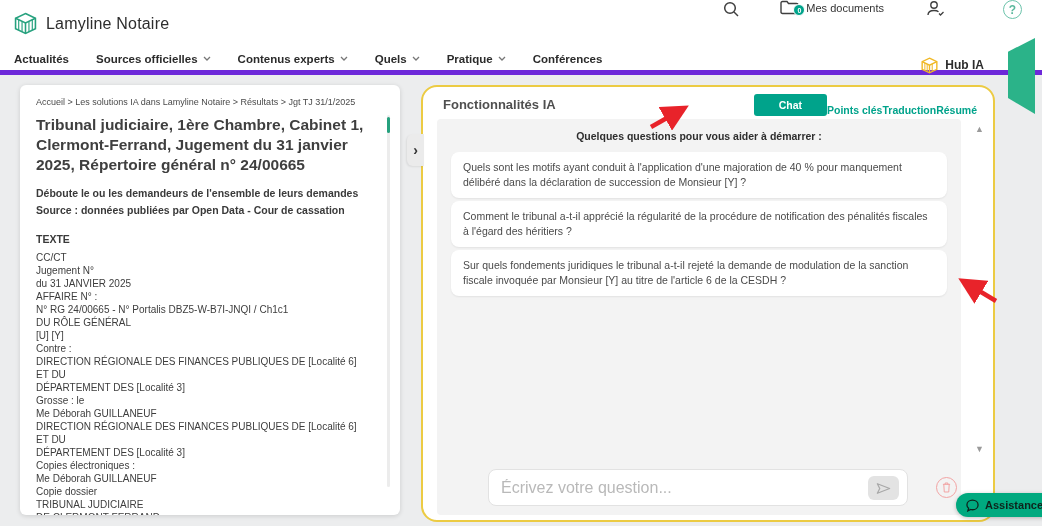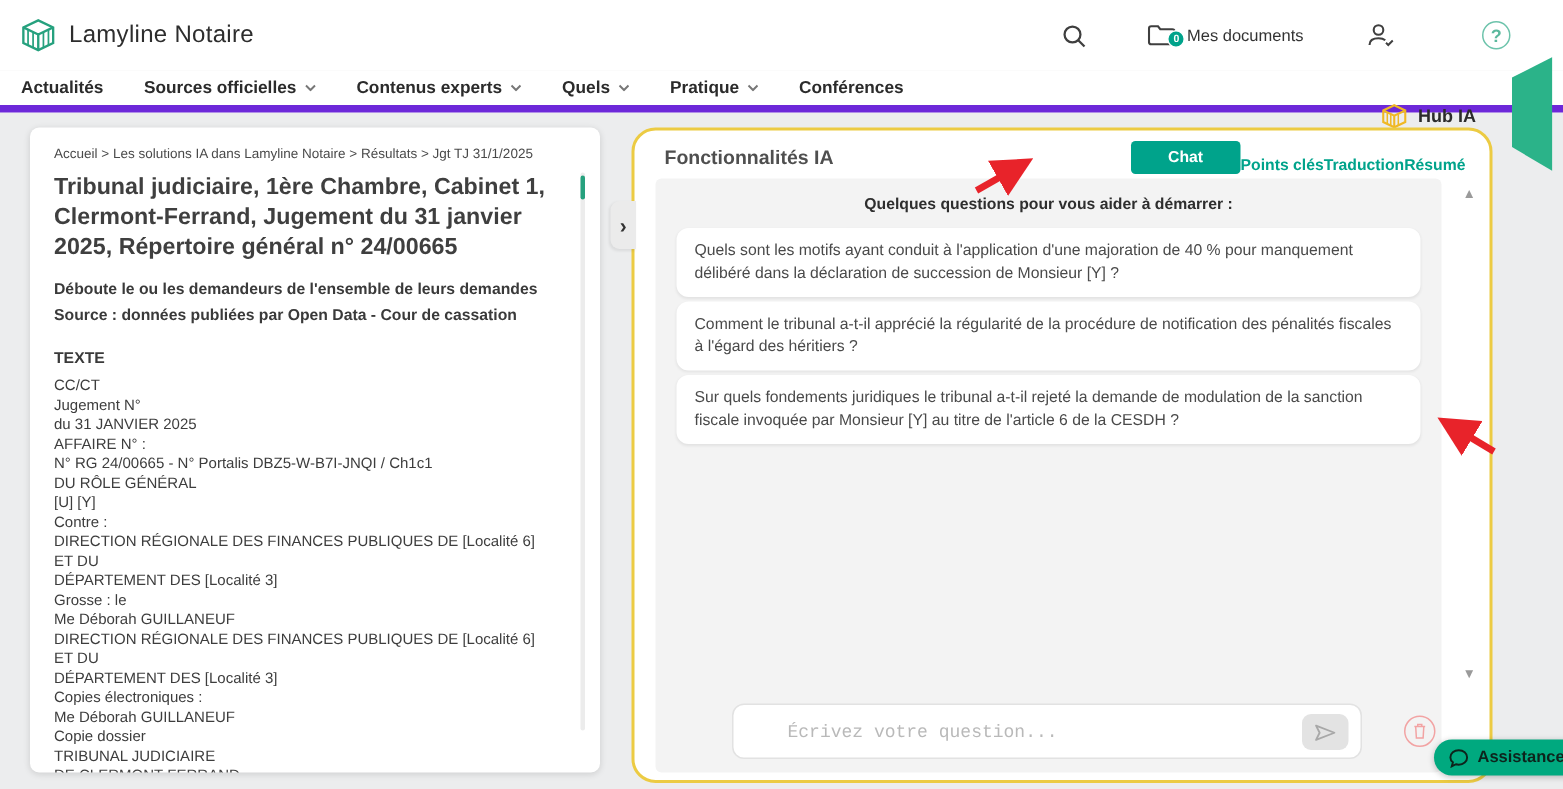--- a/index.html
+++ b/index.html
@@ -4,35 +4,35 @@
 <style>
   * { margin:0; padding:0; box-sizing:border-box; }
   html,body { width:1042px; height:526px; }
   body { font-family:"Liberation Sans", sans-serif; background:#ecedee; overflow:hidden; }
   #stage { position:relative; width:1042px; height:526px; background:#ecedee; overflow:hidden; }
 
   
   .header { position:absolute; left:0; top:0; width:1042px; height:47px; background:#fff; display:flex; align-items:center; }
   .logo-wrap { display:flex; align-items:center; gap:9px; margin-left:14px; }
   .app-title { font-size:16px; font-weight:500; color:#2d2d2d; letter-spacing:.2px; }
-  .header-right { position:absolute; right:35px; top:0; height:47px; display:flex; align-items:center; }
+  .header-right { position:absolute; right:20px; top:0; height:47px; display:flex; align-items:flex-start; }
   .hicon { display:flex; align-items:center; justify-content:center; cursor:pointer; }
   .docs-group { display:flex; align-items:center; gap:7px; margin-left:40px; }
   .docs-label { font-size:11px; color:#333; }
   .badge { position:absolute; right:-6px; top:4px; width:12px; height:12px; background:#00a38b; border:1.5px solid #fff; border-radius:50%; color:#fff; font-size:7px; font-weight:bold; display:flex; align-items:center; justify-content:center; }
   .folder-box { position:relative; }
   .person-icon { margin-left:42px; }
   .help-icon { margin-left:58px; width:19px; height:19px; border:1.5px solid #6cc3ab; border-radius:50%; color:#5bb89d; font-size:12px; font-weight:bold; display:flex; align-items:center; justify-content:center; }
 
   
   .nav { position:absolute; left:0; top:47px; width:1042px; height:28px; background:#fff; border-bottom:5px solid #6d28d9; display:flex; align-items:center; }
   .nav-item { display:flex; align-items:center; gap:5px; font-size:11.5px; font-weight:bold; color:#2b2b2b; cursor:pointer; }
   .nav-item:first-child { margin-left:14px; }
   .nav-item + .nav-item { margin-left:27px; }
-  .hub { position:absolute; right:58px; top:16px; height:28px; display:flex; align-items:center; gap:7px; cursor:pointer; }
+  .hub { position:absolute; right:58px; top:4px; height:28px; display:flex; align-items:center; gap:7px; cursor:pointer; }
   .hub-label { font-size:12px; font-weight:bold; color:#2b2b2b; }
   .green-flag { position:absolute; left:1008px; top:38px; width:27px; height:76px; background:#2bb389; clip-path:polygon(0 18%, 100% 0, 100% 100%, 0 79%); z-index:30; }
 
   
   .doc-card { position:absolute; left:20px; top:85px; width:380px; height:430px; background:#fff; border-radius:6px; box-shadow:0 1px 5px rgba(0,0,0,.14); padding:12px 30px 0 16px; overflow:hidden; }
   .breadcrumb { font-size:9px; color:#4a4a4a; white-space:nowrap; }
   .doc-title { margin-top:8px; font-size:15.5px; line-height:20px; font-weight:bold; color:#3f3f3f; }
   .doc-meta { margin-top:12px; }
   .doc-meta div { font-size:10.5px; font-weight:bold; color:#3a3a3a; margin-top:5px; }
   .texte-label { margin-top:17px; font-size:10.5px; font-weight:bold; color:#3a3a3a; }
@@ -50,21 +50,21 @@
   .tabs { position:absolute; right:16px; top:7px; display:flex; align-items:flex-end; }
   .tab-pill { background:#00a38b; color:#fff; font-size:10.5px; font-weight:bold; border:none; border-radius:3px; padding:5px 25px; cursor:pointer; font-family:inherit; }
   .tab-link { background:none; border:none; color:#00a38b; font-size:10.5px; font-weight:bold; cursor:pointer; font-family:inherit; }
 
   .chat-area { position:absolute; left:14px; top:32px; width:524px; height:396px; background:#f3f3f3; border-radius:4px; }
   .sugg-heading { text-align:center; padding-top:11px; font-size:10.5px; font-weight:bold; color:#2e2e2e; }
   .sugg-list { margin:10px 14px 0 14px; display:flex; flex-direction:column; gap:3px; }
   .q-card { background:#fff; border-radius:8px; box-shadow:0 1px 2px rgba(0,0,0,.07); padding:8px 12px; font-size:10.5px; line-height:15px; color:#4a4a4a; cursor:pointer; }
 
   .input-box { position:absolute; left:51px; bottom:9px; width:420px; height:37px; background:#fff; border:1px solid #e2e2e2; border-radius:8px; }
-  .input-box input { position:absolute; left:12px; top:0; width:330px; height:35px; border:none; outline:none; font-size:12px; color:#444; background:transparent; font-family:Liberation Mono, monospace;margin-left:24px; }
+  .input-box input { position:absolute; left:12px; top:0; width:330px; height:35px; border:none; outline:none; font-size:16px; color:#444; background:transparent; font-family:Liberation Sans, sans-serif; }
   .input-box input::placeholder { color:#b9b9b9; }
   .send-btn { position:absolute; right:8px; top:6px; width:31px; height:24px; background:#e3e3e3; border:none; border-radius:6px; display:flex; align-items:center; justify-content:center; cursor:pointer; }
   .trash-btn { position:absolute; right:4px; bottom:17px; width:21px; height:21px; border:1.5px solid #f2a3a3; border-radius:50%; background:transparent; display:flex; align-items:center; justify-content:center; cursor:pointer; }
 
   .scroll-up, .scroll-down { position:absolute; right:9px; font-size:9px; color:#9a9a9a; cursor:pointer; line-height:9px; }
   .scroll-up { top:38px; } .scroll-down { top:358px; }
 
   
   .anno { position:absolute; z-index:40; pointer-events:none; }
 

